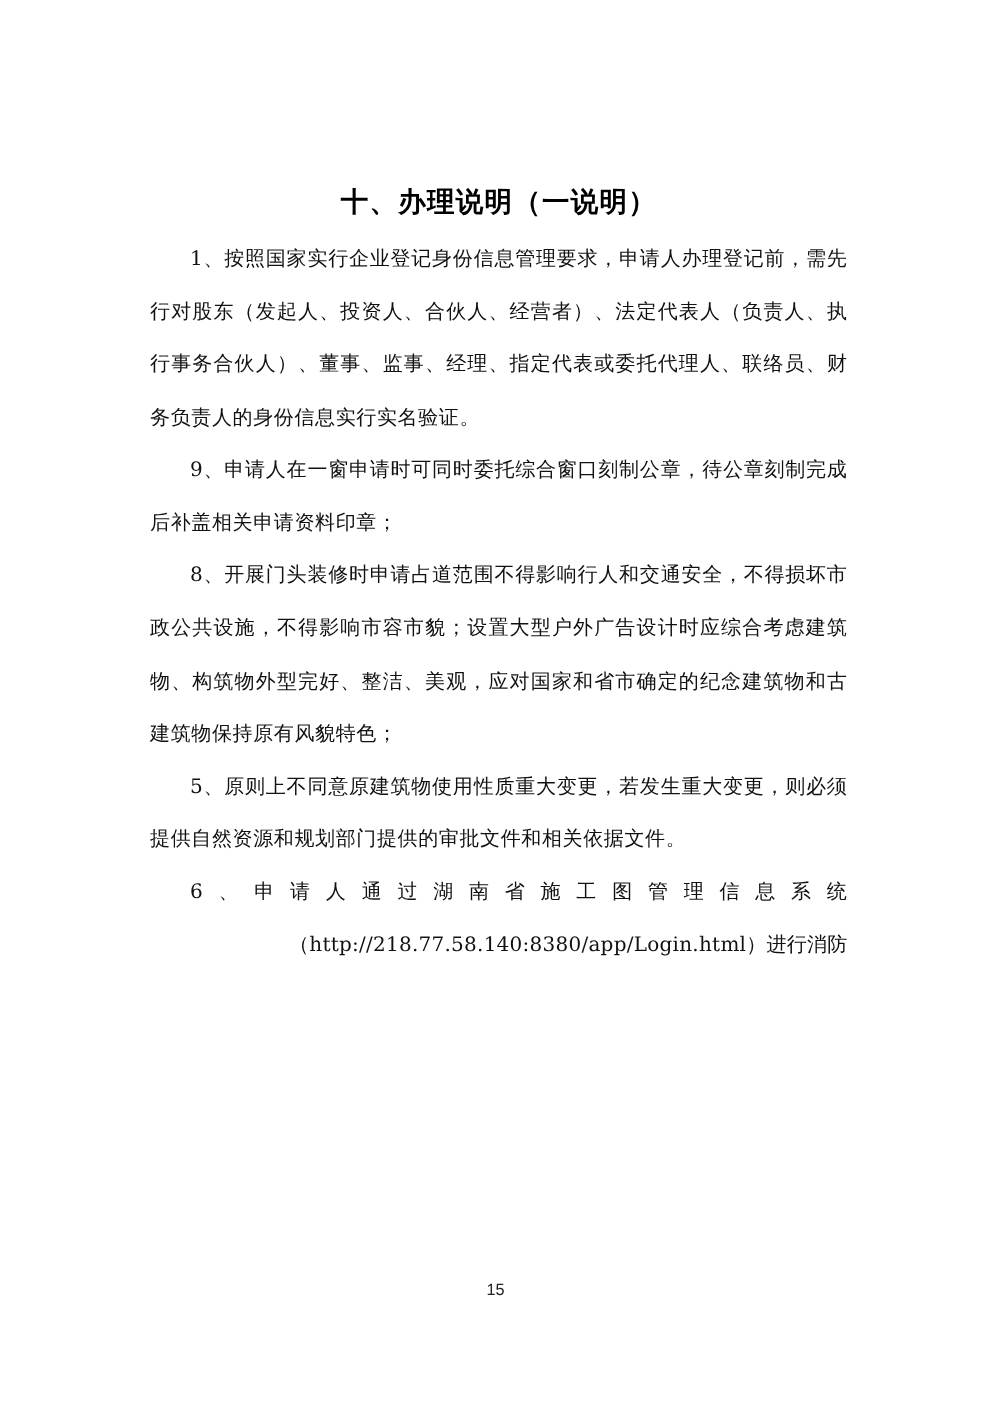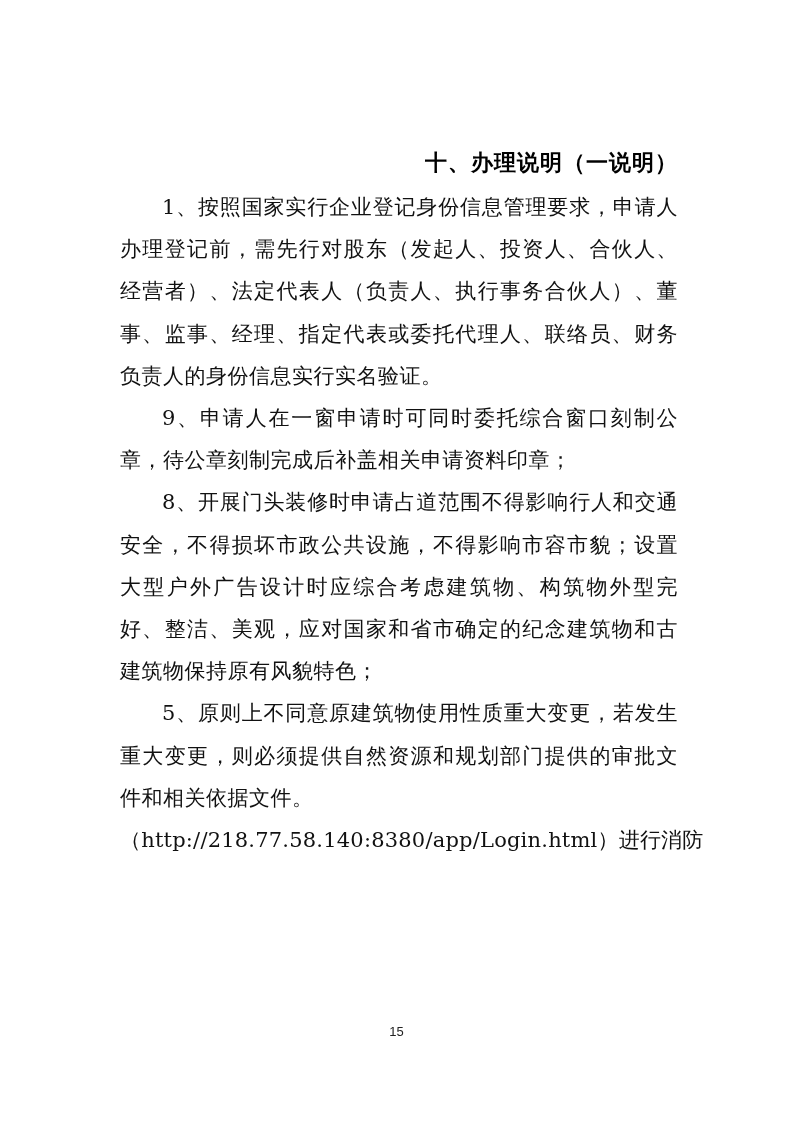--- a/index.html
+++ b/index.html
@@ -22,26 +22,26 @@
     left: 120px;
     top: 140px;
     width: 558px;
   }
   .doc-title {
     font-family: "DejaVu Sans", "Liberation Sans", sans-serif;
     font-weight: bold;
     font-size: 22px;
     line-height: 46px;
     color: #000000;
-    text-align: right;
+    text-align: center;
     letter-spacing: 1px;
   }
   .para {
     font-family: "DejaVu Serif", "Liberation Serif", serif;
-    font-size: 21px;
+    font-size: 16px;
     line-height: 42.2px;
     text-align: justify;
     text-justify: inter-character;
     text-indent: 2em;
     color: #111111;
     letter-spacing: 0.5px;
     word-break: break-all;
   }
   .para.spread-line {
     text-align-last: justify;
@@ -73,18 +73,19 @@
 
     <p class="para">1、按照国家实行企业登记身份信息管理要求，申请人办理登记前，需先行对股东（发起人、投资人、合伙人、经营者）、法定代表人（负责人、执行事务合伙人）、董事、监事、经理、指定代表或委托代理人、联络员、财务负责人的身份信息实行实名验证。</p>
 
     <p class="para">9、申请人在一窗申请时可同时委托综合窗口刻制公章，待公章刻制完成后补盖相关申请资料印章；</p>
 
 
     <p class="para">8、开展门头装修时申请占道范围不得影响行人和交通安全，不得损坏市政公共设施，不得影响市容市貌；设置大型户外广告设计时应综合考虑建筑物、构筑物外型完好、整洁、美观，应对国家和省市确定的纪念建筑物和古建筑物保持原有风貌特色；</p>
 
     <p class="para">5、原则上不同意原建筑物使用性质重大变更，若发生重大变更，则必须提供自然资源和规划部门提供的审批文件和相关依据文件。</p>
 
+    <p class="para spread-line">6、申请人通过湖南省施工图管理信息系统</p>
 
     <p class="para url-line">（http://218.77.58.140:8380/app/Login.html）进行消防</p>
   </div>
 
   <div class="page-number">15</div>
 </div>
 
 </body></html>

